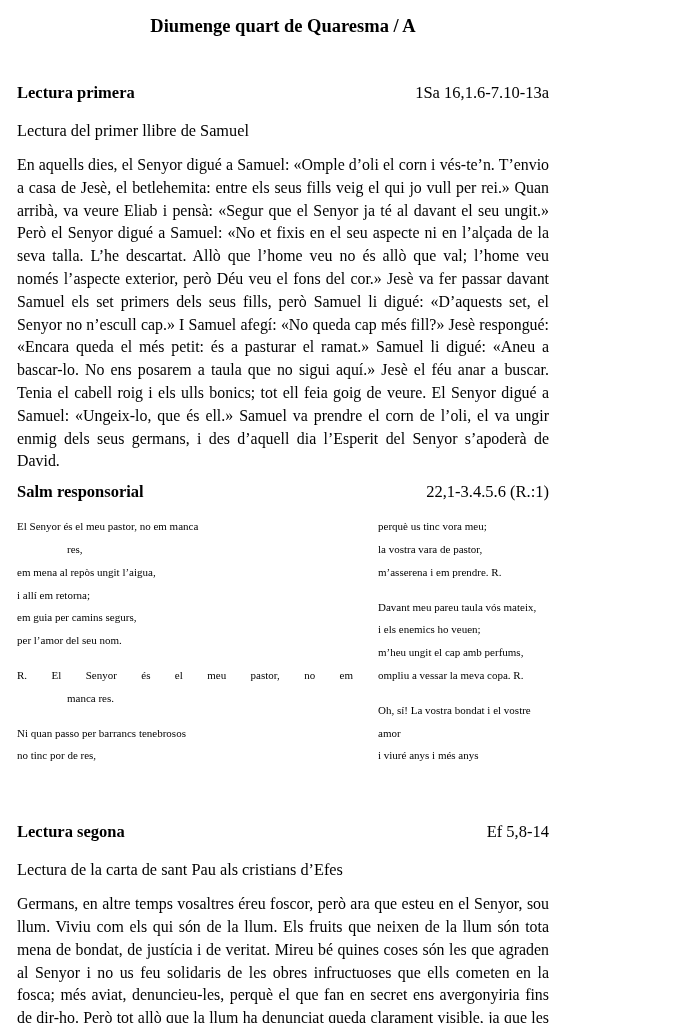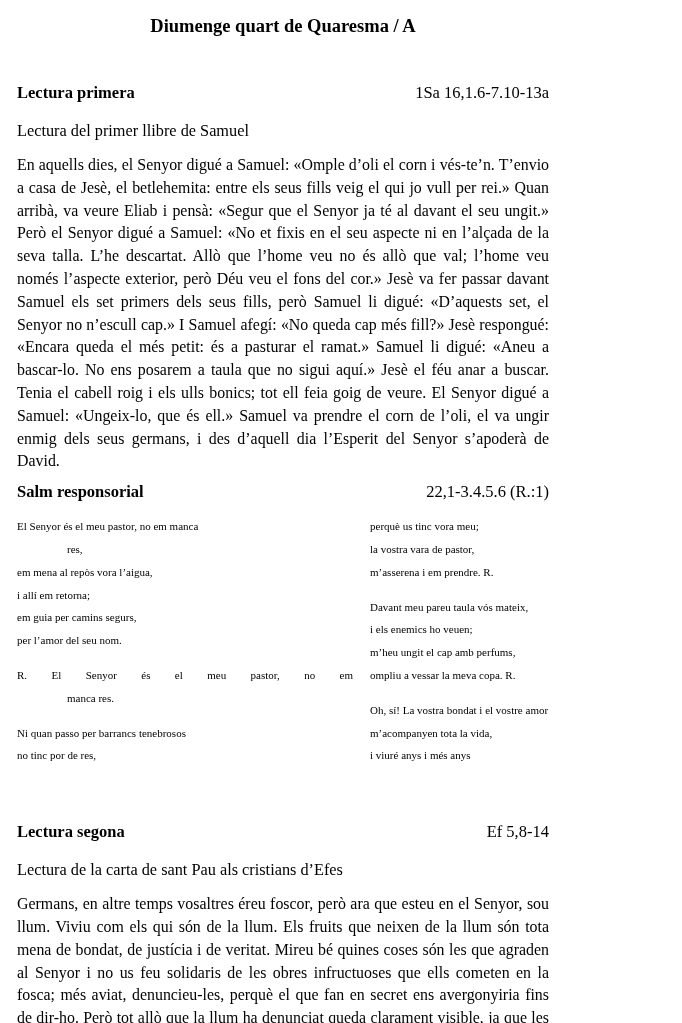--- a/index.html
+++ b/index.html
@@ -61,21 +61,21 @@
   .psalm-col {
     font-size: 11px;
     line-height: 22.8px;
   }
   .psalm-col.left {
     flex: 0 0 336px;
     width: 336px;
   }
   .psalm-col.right {
     flex: 1 1 auto;
-    margin-left: 17px;
+    margin-left: 25px;
   }
   .stanza { margin: 0 0 12px 0; }
   .stanza:last-child { margin-bottom: 0; }
   .psalm-line { white-space: normal; }
   .psalm-line.indent { padding-left: 50px; }
   .psalm-line.spread {
     text-align: justify;
     text-align-last: justify;
   }
 </style>
@@ -98,21 +98,21 @@
   <section id="sec-salm">
     <div class="section-head">
       <span class="heading">Salm responsorial</span>
       <span class="reference">22,1-3.4.5.6 (R.:1)</span>
     </div>
     <div class="psalm-columns">
       <div class="psalm-col left">
           <div class="stanza">
             <div class="psalm-line">El Senyor és el meu pastor, no em manca</div>
             <div class="psalm-line indent">res,</div>
-            <div class="psalm-line">em mena al repòs vora l’aigua,</div>
+            <div class="psalm-line">em mena al repòs ungit l’aigua,</div>
             <div class="psalm-line">i allí em retorna;</div>
             <div class="psalm-line">em guia per camins segurs,</div>
             <div class="psalm-line">per l’amor del seu nom.</div>
           </div>
           <div class="stanza">
             <div class="psalm-line spread">R. El Senyor és el meu pastor, no em</div>
             <div class="psalm-line indent">manca res.</div>
           </div>
           <div class="stanza">
             <div class="psalm-line">Ni quan passo per barrancs tenebrosos</div>
@@ -126,21 +126,20 @@
             <div class="psalm-line">m’asserena i em prendre. R.</div>
           </div>
           <div class="stanza">
             <div class="psalm-line">Davant meu pareu taula vós mateix,</div>
             <div class="psalm-line">i els enemics ho veuen;</div>
             <div class="psalm-line">m’heu ungit el cap amb perfums,</div>
             <div class="psalm-line">ompliu a vessar la meva copa. R.</div>
           </div>
           <div class="stanza">
             <div class="psalm-line">Oh, sí! La vostra bondat i el vostre amor</div>
-            <div class="psalm-line">m’acompanyen tota la vida,</div>
             <div class="psalm-line">i viuré anys i més anys</div>
           </div>
         </div>
     </div>
   </section>
 
   <section id="sec-lectura-2">
     <div class="section-head">
       <span class="heading">Lectura segona</span>
       <span class="reference">Ef 5,8-14</span>

